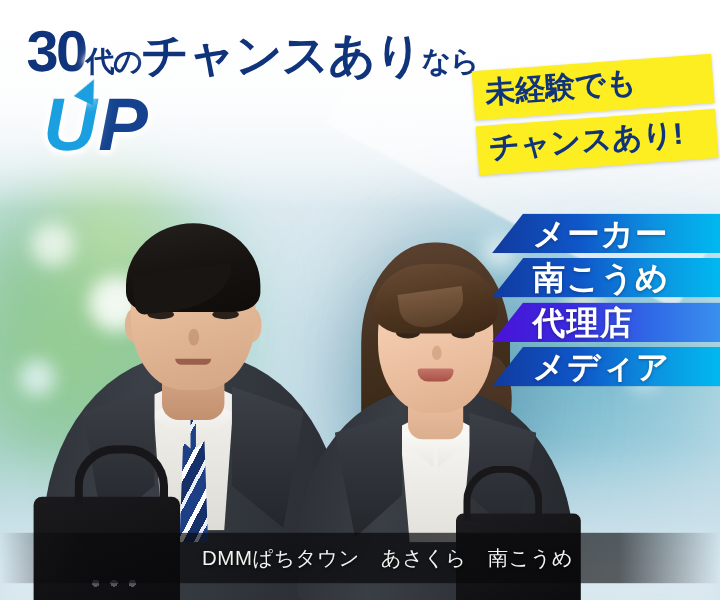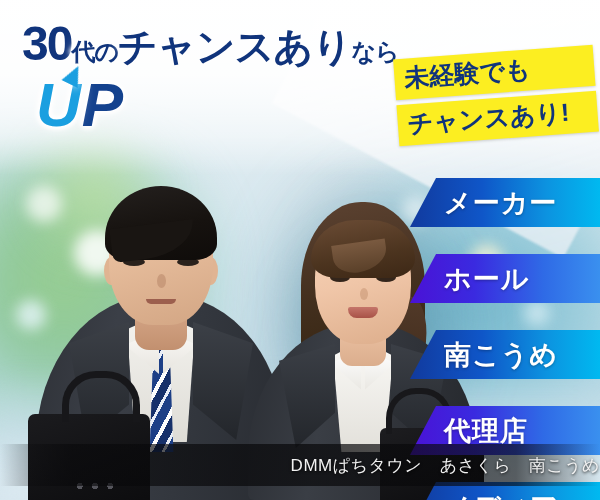--- a/index.html
+++ b/index.html
@@ -225,21 +225,21 @@
   .w-bag-h{position:absolute;right:26px;bottom:66px;width:54px;height:40px;
     border:6px solid #18181b;border-bottom:none;border-radius:30px 30px 0 0;}
 
   
   .caption-band{
     position:absolute;left:0;right:0;bottom:14px;height:42px;
     background:linear-gradient(90deg,rgba(8,8,10,0) 0%,rgba(8,8,10,.62) 12%,rgba(8,8,10,.72) 50%,rgba(8,8,10,.62) 86%,rgba(8,8,10,0) 100%);
   }
   .caption{
     position:absolute;left:0;right:0;bottom:23px;
-    text-align:right;padding-left:46px;
+    text-align:center;padding-left:46px;
     color:#f2f2f2;font-size:17px;letter-spacing:.5px;
     text-shadow:0 1px 3px rgba(0,0,0,.85);
     white-space:pre;
     margin-top:24px;
   }
 
   
   .headline{
     position:absolute;left:22px;top:16px;
     font-size:39px;font-weight:bold;color:#10347c;letter-spacing:-1px;
@@ -297,21 +297,21 @@
     font-weight:bold;font-size:25px;line-height:1;
     padding:7px 8px 9px 10px;
     white-space:nowrap;
     box-shadow:0 1px 3px rgba(0,0,0,.18);
   }
   .badge-line + .badge-line{margin-top:5px;}
 
   
   .cats{position:absolute;right:0;top:178px;width:190px;}
   .cat{
-    position:relative;height:49px;margin-bottom:27px;
+    position:relative;height:33px;margin-bottom:4px;
     display:flex;align-items:center;
     clip-path:polygon(26px 0,100% 0,100% 100%,0 100%);
     box-shadow:0 2px 5px rgba(0,0,0,.22);
   }
   .cat span{
     color:#fff;font-weight:bold;font-size:27px;letter-spacing:1px;
     margin-left:34px;white-space:nowrap;
     text-shadow:0 1px 3px rgba(0,0,0,.30);
   }
   .cat.style-a{background:linear-gradient(90deg,#113a9e 0%,#0f56c8 38%,#0c93e0 72%,#00b9f0 100%);}
@@ -408,23 +408,20 @@
 
   <div class="badge">
     <div class="badge-line">未経験でも</div>
     <div class="badge-line">チャンスあり!</div>
   </div>
 
   <div class="cats">
     <div class="cat style-a">
       <span>メーカー</span>
     </div>
-    <div class="cat style-b">
-      <span>ホール</span>
-    </div>
     <div class="cat style-a">
       <span>南こうめ</span>
     </div>
     <div class="cat style-b">
       <span>代理店</span>
     </div>
     <div class="cat style-a">
       <span>メディア</span>
     </div>
   </div>

